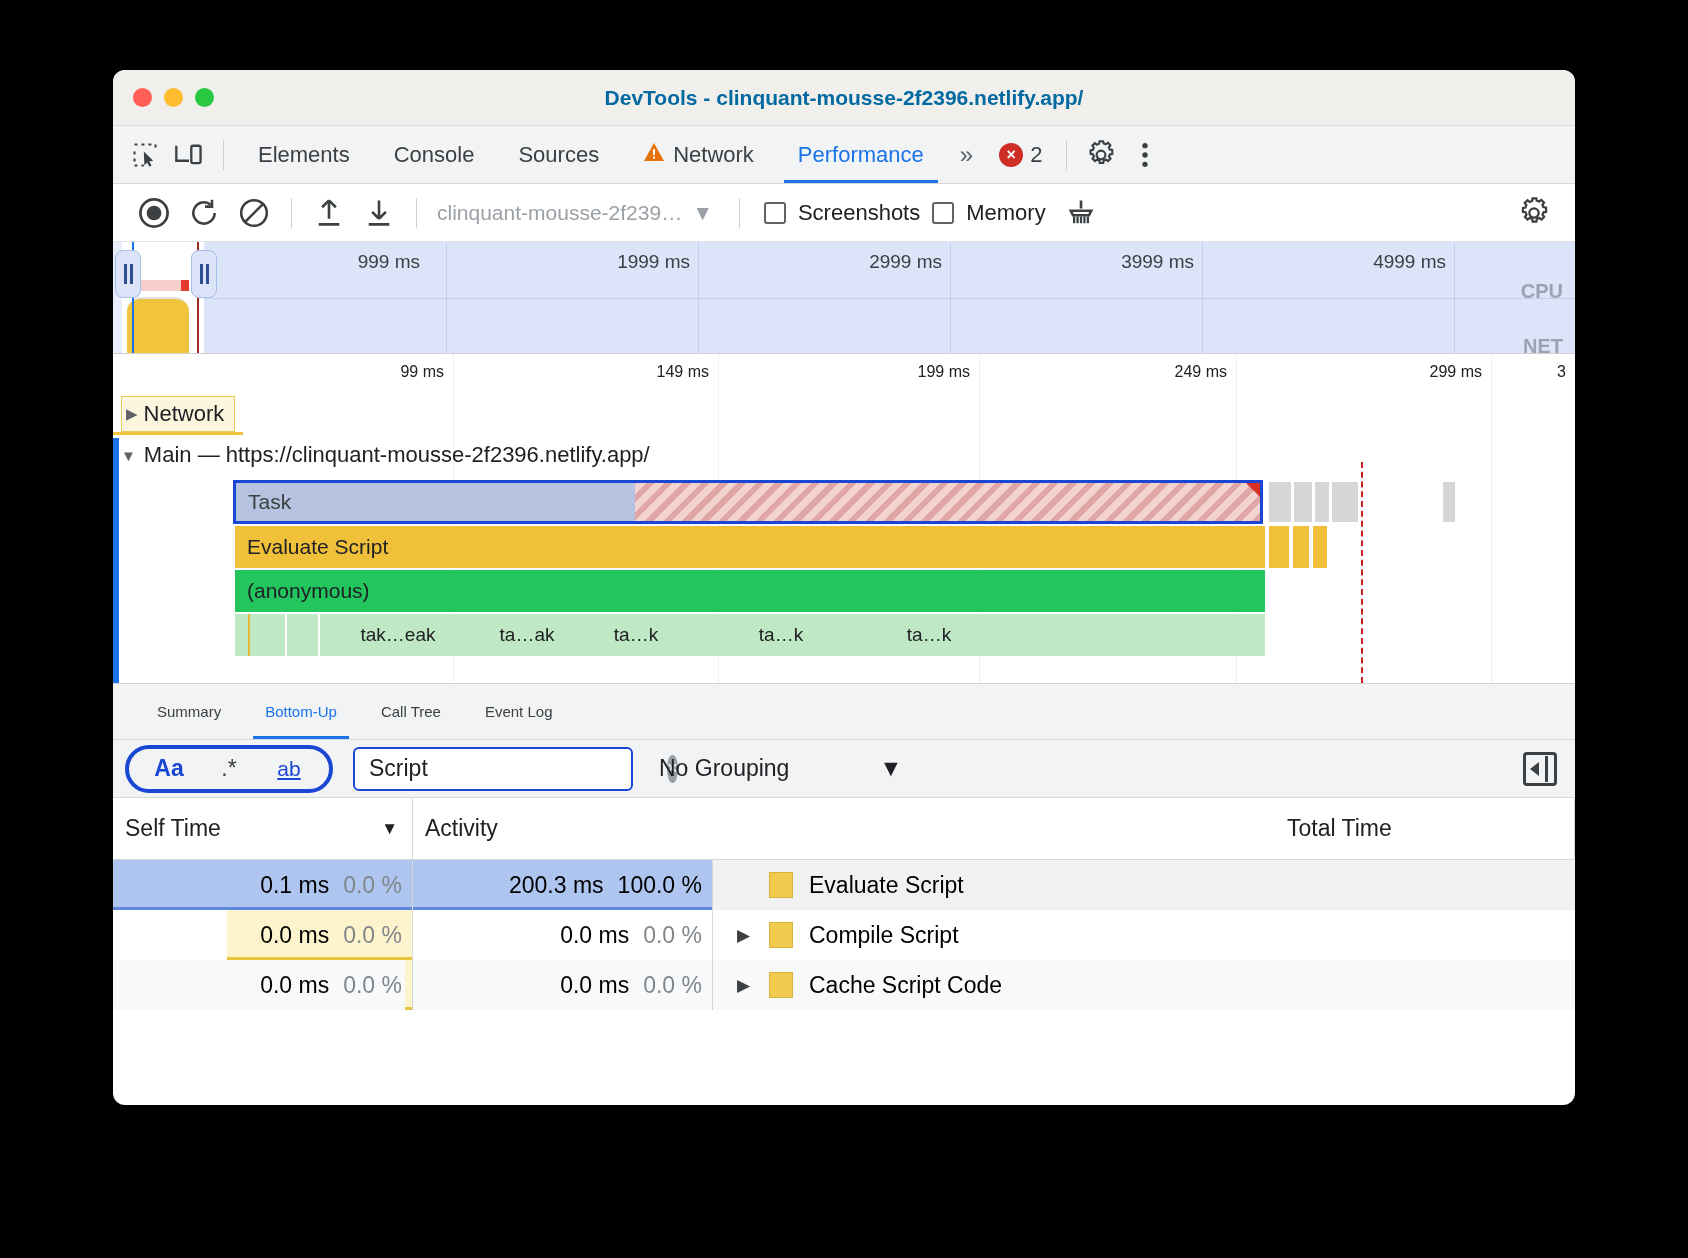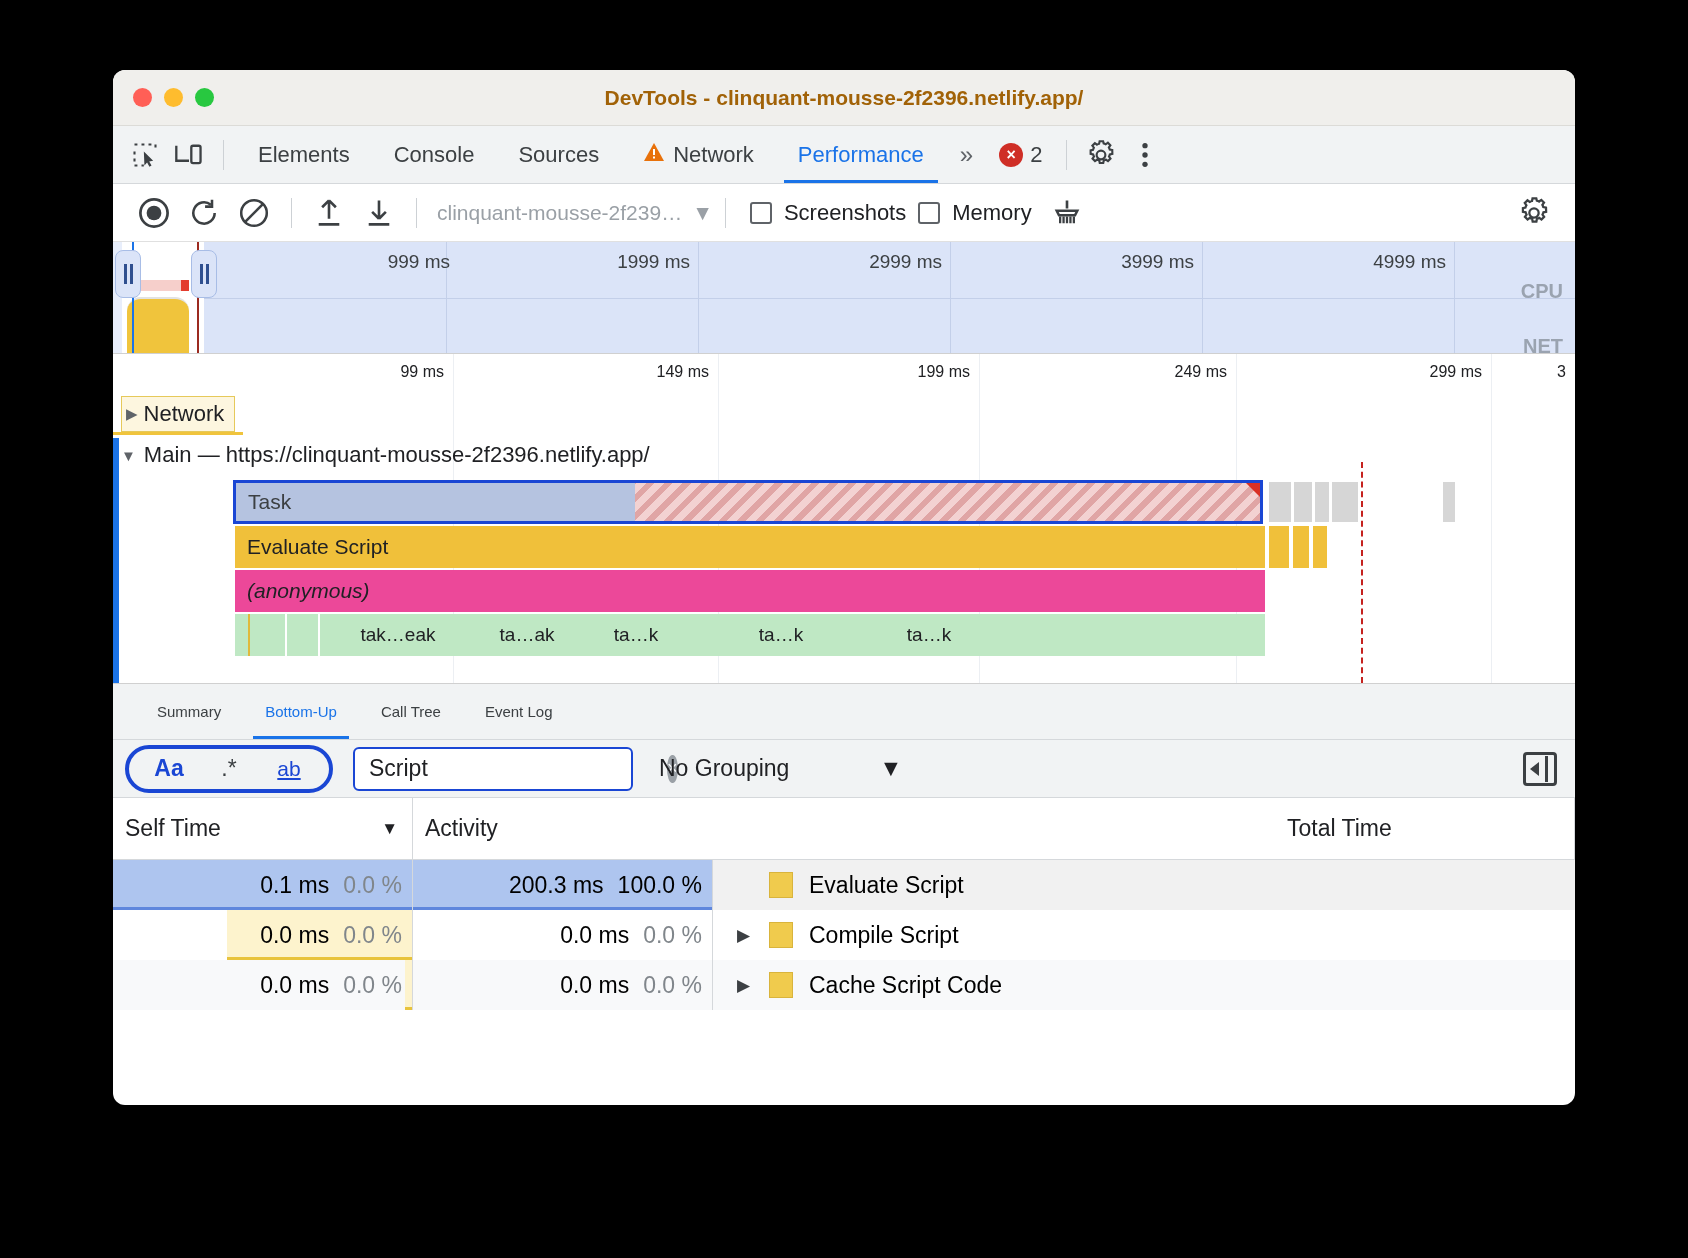--- a/index.html
+++ b/index.html
@@ -28,21 +28,21 @@
     display: flex; align-items: center;
     position: relative;
   }
   .traffic { display: flex; gap: 12px; padding-left: 20px; }
   .dot { width: 19px; height: 19px; border-radius: 50%; }
   .dot.red { background: #ff5f56; }
   .dot.yellow { background: #febc2e; }
   .dot.green { background: #28c840; }
   .win-title {
     position: absolute; left: 0; right: 0; text-align: center;
-    font-size: 21px; font-weight: bold; color: #a16207;
+    font-size: 21px; font-weight: bold; color: #0369a1;
     pointer-events: none;
   }
 
   
   .tabstrip {
     height: 58px; background: #f1f3f4;
     border-bottom: 1px solid #d5d8db;
     display: flex; align-items: center; padding: 0 10px;
   }
   .tb-icon {
@@ -81,21 +81,21 @@
     display: flex; align-items: center; padding: 0 16px;
   }
   .pb-btn {
     width: 50px; height: 46px; display: flex;
     align-items: center; justify-content: center;
     color: #3c4043; cursor: pointer;
   }
   .url-sel {
     display: flex; align-items: center; gap: 10px;
     font-size: 21px; color: #9aa0a6; cursor: pointer;
-    margin-left: 8px; margin-right: 0;
+    margin-left: 8px; margin-right: 14px;
   }
   .chk-wrap { display: flex; align-items: center; gap: 12px; margin-left: 12px; cursor: pointer; }
   .chkbox {
     width: 22px; height: 22px; border: 2px solid #5f6368;
     border-radius: 3px; background: #fff;
   }
   .chk-label { font-size: 22px; color: #202124; }
 
   
   .overview {
@@ -180,21 +180,21 @@
   .bar-task .hatch {
     position: absolute; top: 0; bottom: 0; right: 0; width: 61%;
     background: repeating-linear-gradient(-45deg,
       #e0a5a5 0 6px, #f3d2d2 6px 13px);
   }
   .bar-task .redtri {
     position: absolute; right: 0; top: 0;
     border-left: 14px solid transparent; border-top: 14px solid #d93025;
   }
   .bar-eval { background: #f0c03a; }
-  .bar-anon { background: #ec4899; font-style: italic; }
+  .bar-anon { background: #22c55e; }
   .bar-small { background: #bfe8c4; font-size: 19px; justify-content: center; padding-left: 0; }
   .tickmark { position: absolute; width: 2px; }
 
   
   .btabs {
     height: 56px; background: #f1f3f4; display: flex; align-items: center;
     padding-left: 22px; border-bottom: 1px solid #d5d8db;
   }
   .btab {
     padding: 0 22px; height: 100%; display: flex; align-items: center;
@@ -427,21 +427,21 @@
     <div class="ov-right"></div>
 
     <div class="ov-hr" style="top:56px"></div>
 
     <div class="ov-grid" style="left:333px"></div>
     <div class="ov-grid" style="left:585px"></div>
     <div class="ov-grid" style="left:837px"></div>
     <div class="ov-grid" style="left:1089px"></div>
     <div class="ov-grid" style="left:1341px"></div>
 
-    <div class="ov-tick" style="left:345px">999 ms</div>
+    <div class="ov-tick" style="left:315px">999 ms</div>
     <div class="ov-tick" style="left:585px">1999 ms</div>
     <div class="ov-tick" style="left:837px">2999 ms</div>
     <div class="ov-tick" style="left:1089px">3999 ms</div>
     <div class="ov-tick" style="left:1341px">4999 ms</div>
 
     <div class="ov-net-bar"></div>
     <div class="ov-cpu-curve"></div>
     <div class="ov-vline-blue" style="left:19px"></div>
     <div class="ov-vline-red" style="left:84px"></div>
 

